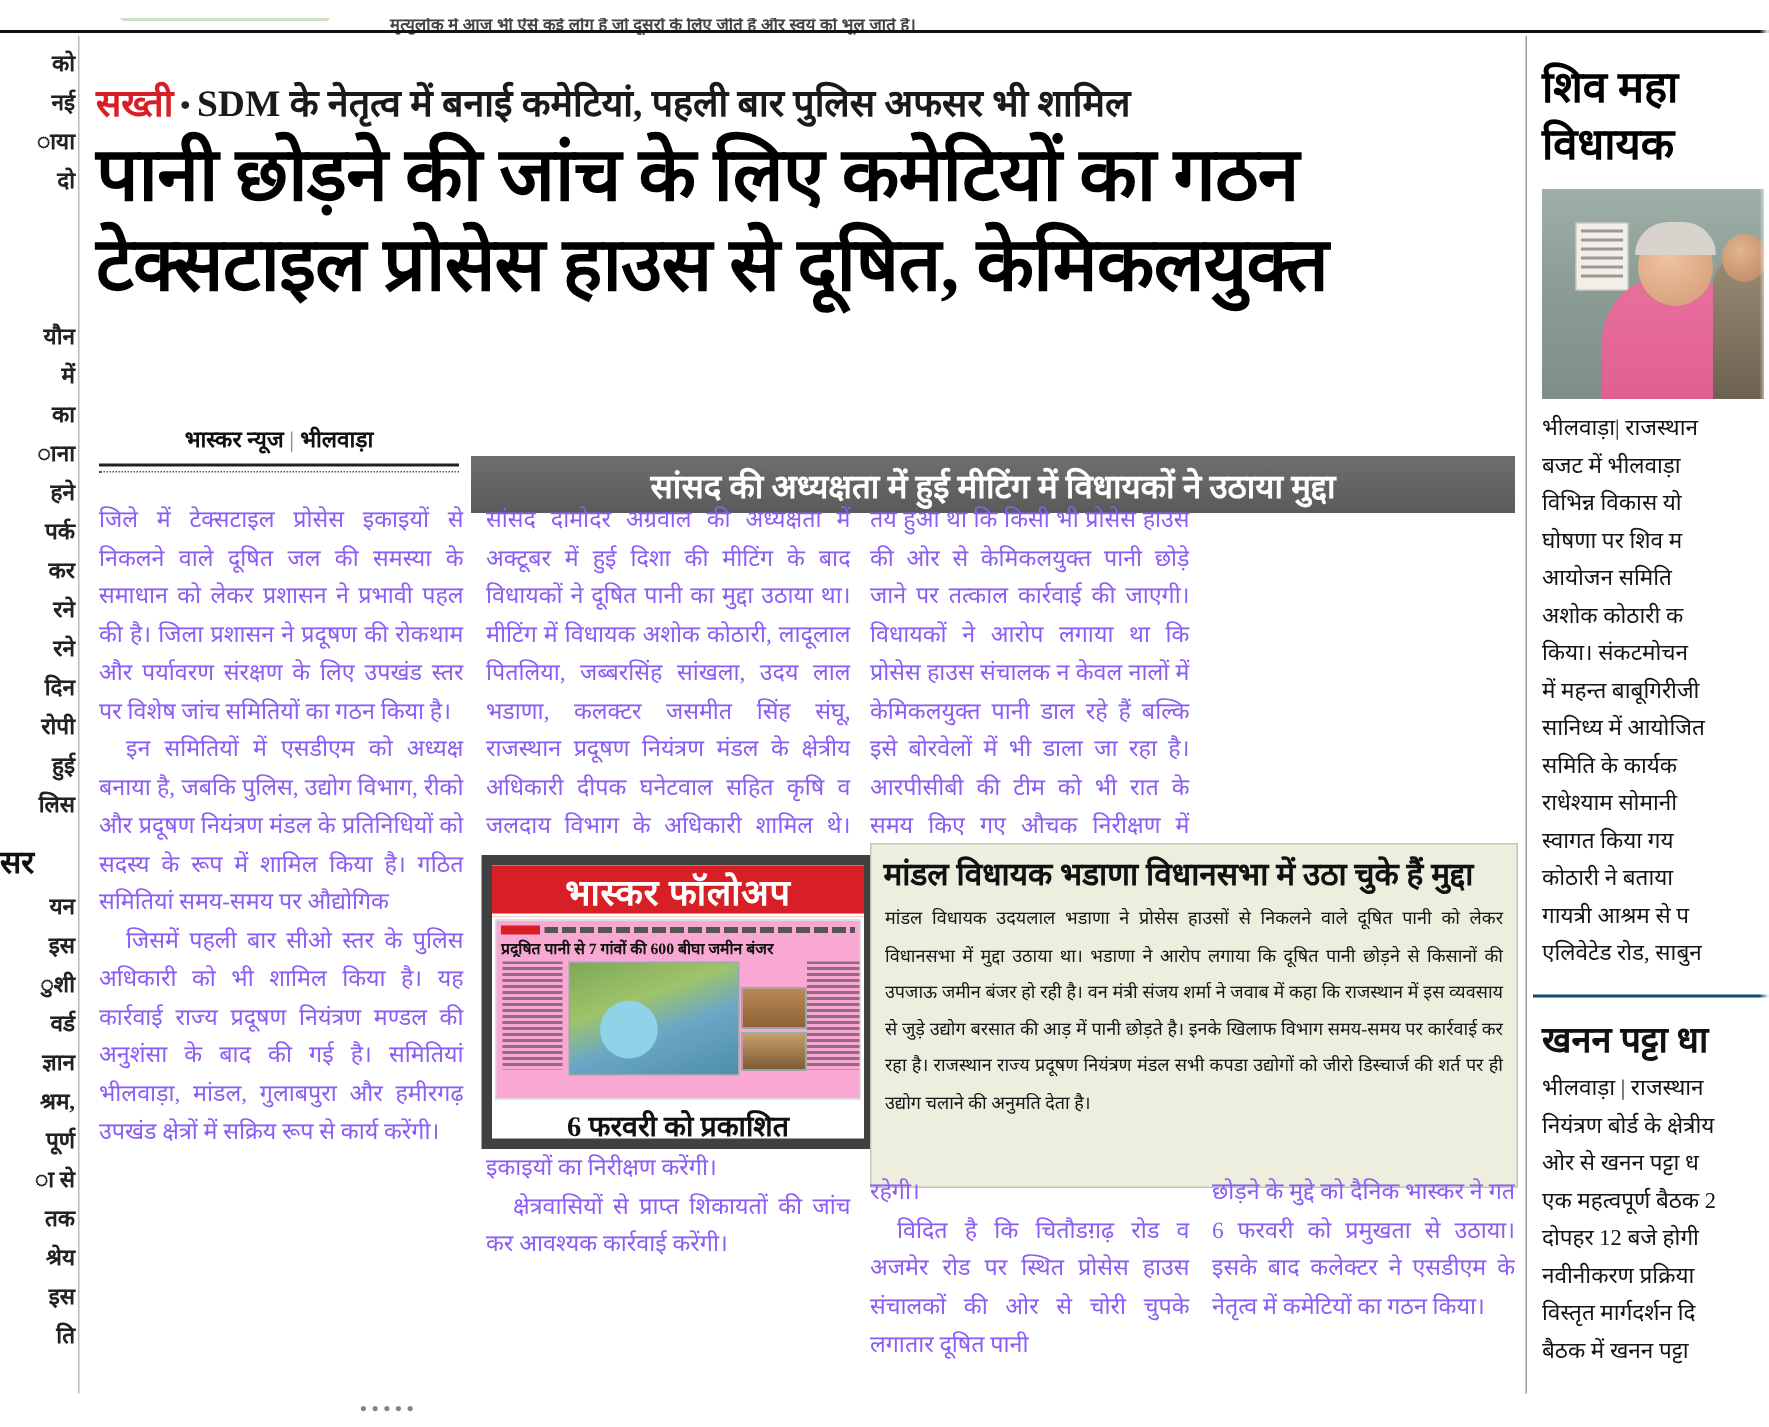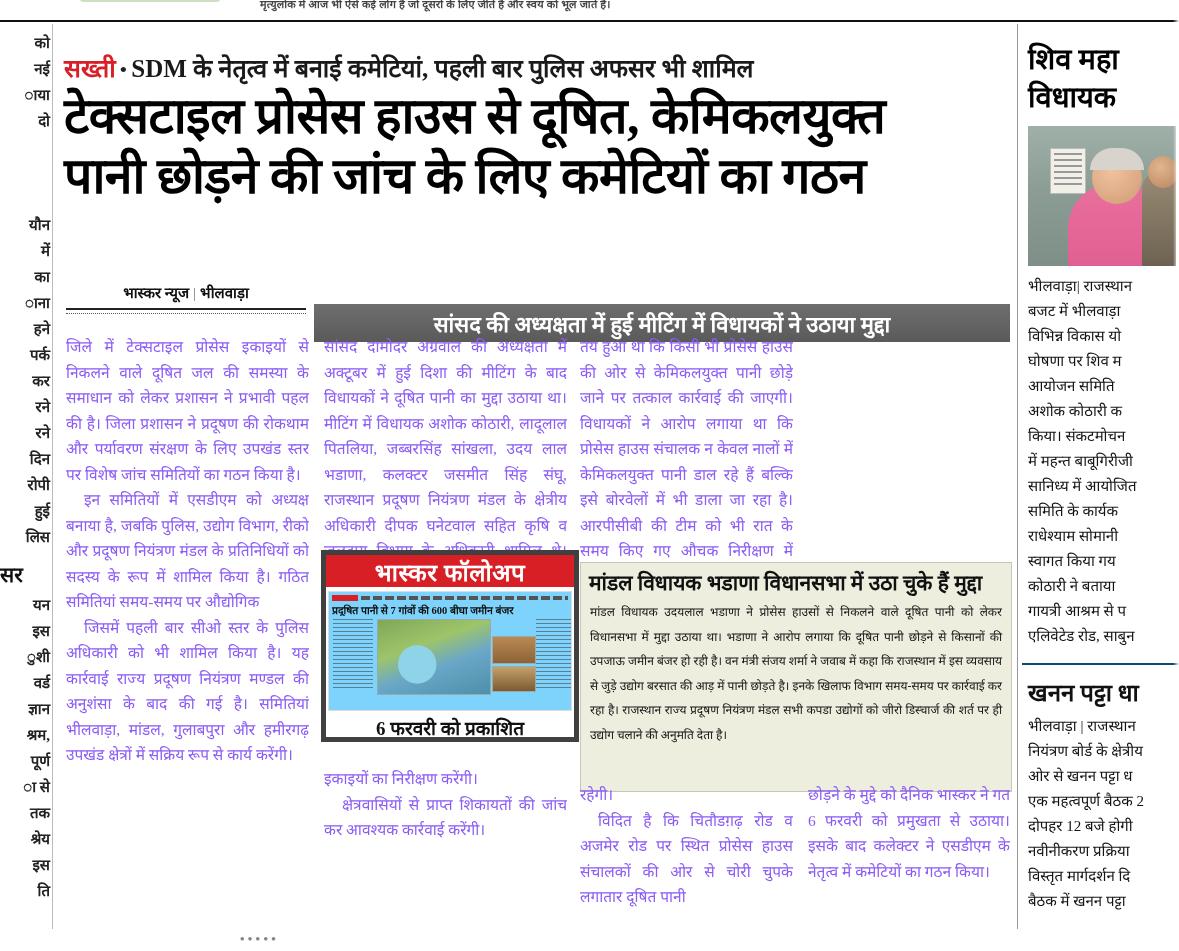--- a/index.html
+++ b/index.html
@@ -8,21 +8,21 @@
     width:1179px;height:951px;
     background:#ffffff;
     font-family:"Liberation Serif","DejaVu Serif",serif;
     overflow:hidden;
     position:relative;
     color:#111;
   }
   .page{position:absolute;inset:0;overflow:hidden;}
 
   
-  .top-strip{position:absolute;left:0;top:0;width:1179px;height:22px;overflow:hidden;}
+  .top-strip{position:absolute;left:0;top:12px;width:1179px;height:22px;overflow:hidden;}
   .top-strip .tsline{
     position:absolute;left:260px;top:-4px;width:900px;
     font-size:11px;font-weight:bold;letter-spacing:.2px;color:#1a1a1a;
     white-space:nowrap;opacity:.82;
   }
   .top-strip .tsbox{
     position:absolute;left:80px;top:-18px;width:140px;height:20px;
     background:#cfe0c2;border-radius:3px;
   }
   .hrule{position:absolute;left:0;width:1179px;height:2px;background:#111;}
@@ -101,30 +101,30 @@
   .c1{left:10px;top:310px;width:243px;height:580px;overflow:hidden;}
   .c2{left:268px;top:310px;width:243px;height:232px;overflow:hidden;}
   .c3{left:524px;top:310px;width:213px;height:232px;overflow:hidden;}
 
   .c2b{left:268px;top:742px;width:243px;height:148px;overflow:hidden;}
   .c3b{left:524px;top:758px;width:213px;height:132px;overflow:hidden;}
   .c4b{left:752px;top:758px;width:202px;height:132px;overflow:hidden;}
 
   
   .followup{
-    position:absolute;left:265px;top:526px;width:248px;height:182px;
-    border:5px solid #404040;background:#fff;overflow:hidden;
+    position:absolute;left:265px;top:546px;width:248px;height:182px;
+    border:7px solid #404040;background:#fff;overflow:hidden;
   }
   .fu-head{
     height:32px;background:#d91f26;display:flex;align-items:center;justify-content:center;
     border-bottom:2px solid #fff;
   }
   .fu-head span{color:#fff;font-size:24px;font-weight:bold;letter-spacing:.5px;white-space:nowrap;}
   .fu-clip{
-    position:relative;height:118px;background:#7dd3fc;border:1px solid #ddd;
+    position:relative;height:118px;background:#f9a8d4;border:1px solid #ddd;
     margin:2px 2px 0;overflow:hidden;
   }
   .fu-strap{
     position:absolute;left:3px;top:2px;right:3px;height:7px;
     display:flex;align-items:center;gap:3px;
   }
   .fu-strap .sq{width:26px;height:6px;background:#d91f26;}
   .fu-strap .ln{flex:1;height:4px;background:repeating-linear-gradient(90deg,#555 0 9px,transparent 9px 12px);}
   .fu-clip-head{
     position:absolute;left:3px;top:11px;right:3px;height:13px;
@@ -273,22 +273,22 @@
     <div class="lfrag">ति</div>
   </div>
 
   <div class="main">
 
     <div class="kicker">
       <span class="kword">सख्ती</span><span class="kdot">•</span><span class="ktext">SDM के नेतृत्व में बनाई कमेटियां, पहली बार पुलिस अफसर भी शामिल</span>
     </div>
 
     <div class="headline">
+      <span class="hl">पानी छोड़ने की जांच के लिए कमेटियों का गठन</span>
       <span class="hl">टेक्सटाइल प्रोसेस हाउस से दूषित, केमिकलयुक्त</span>
-      <span class="hl">पानी छोड़ने की जांच के लिए कमेटियों का गठन</span>
     </div>
 
     <div class="byline">
       <div class="bl">
         <span>भास्कर न्यूज</span><span class="bsep">|</span><span>भीलवाड़ा</span>
       </div>
       <div class="bline"></div>
       <div class="bline2"></div>
     </div>
 

